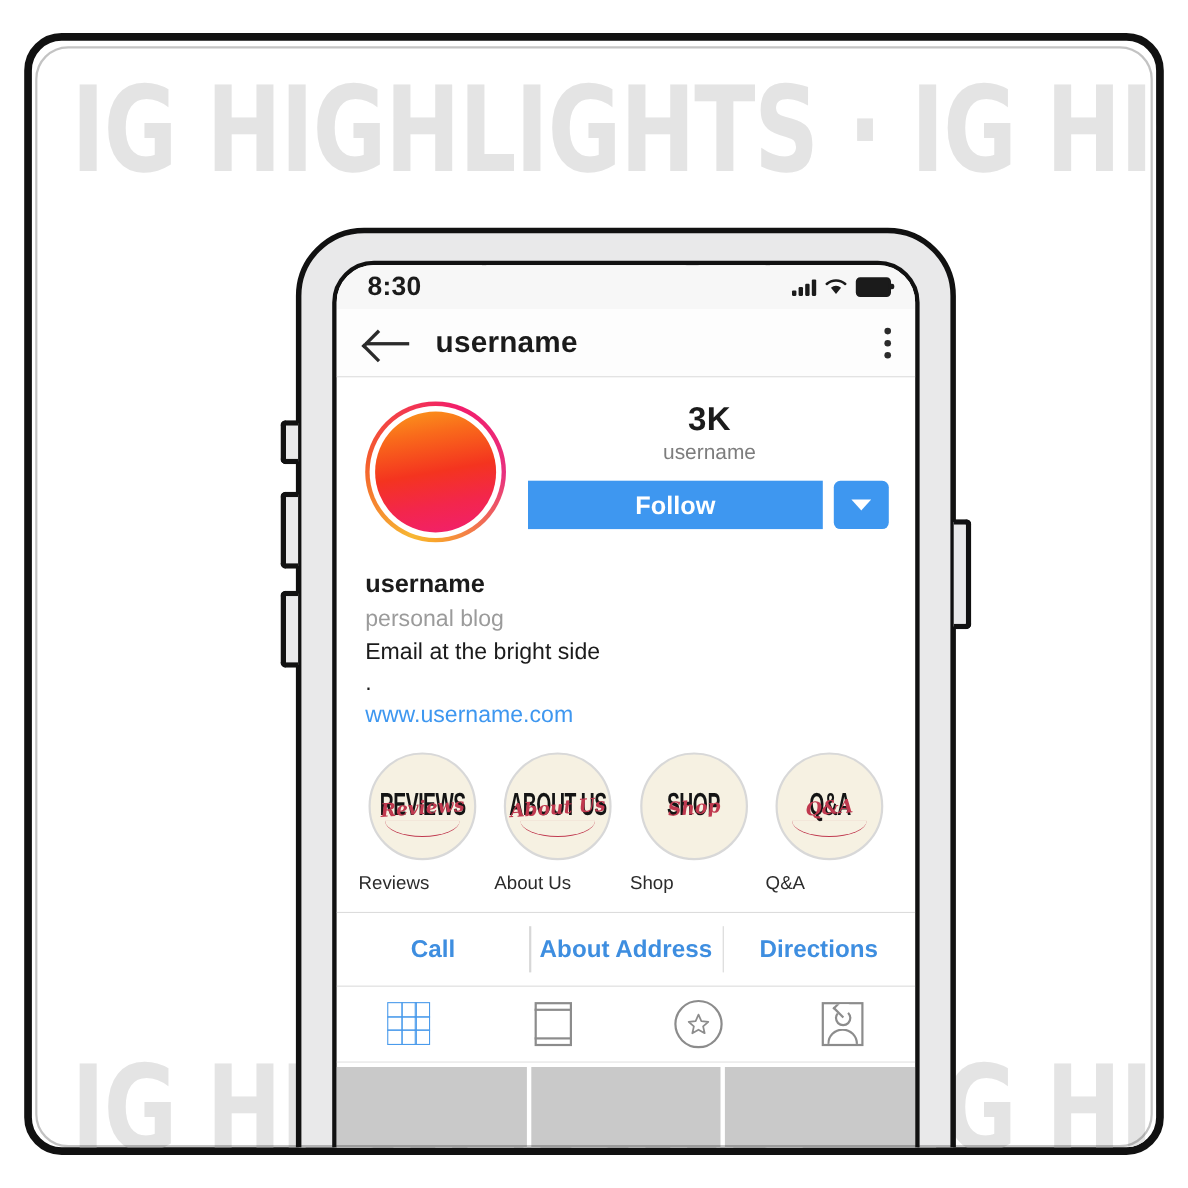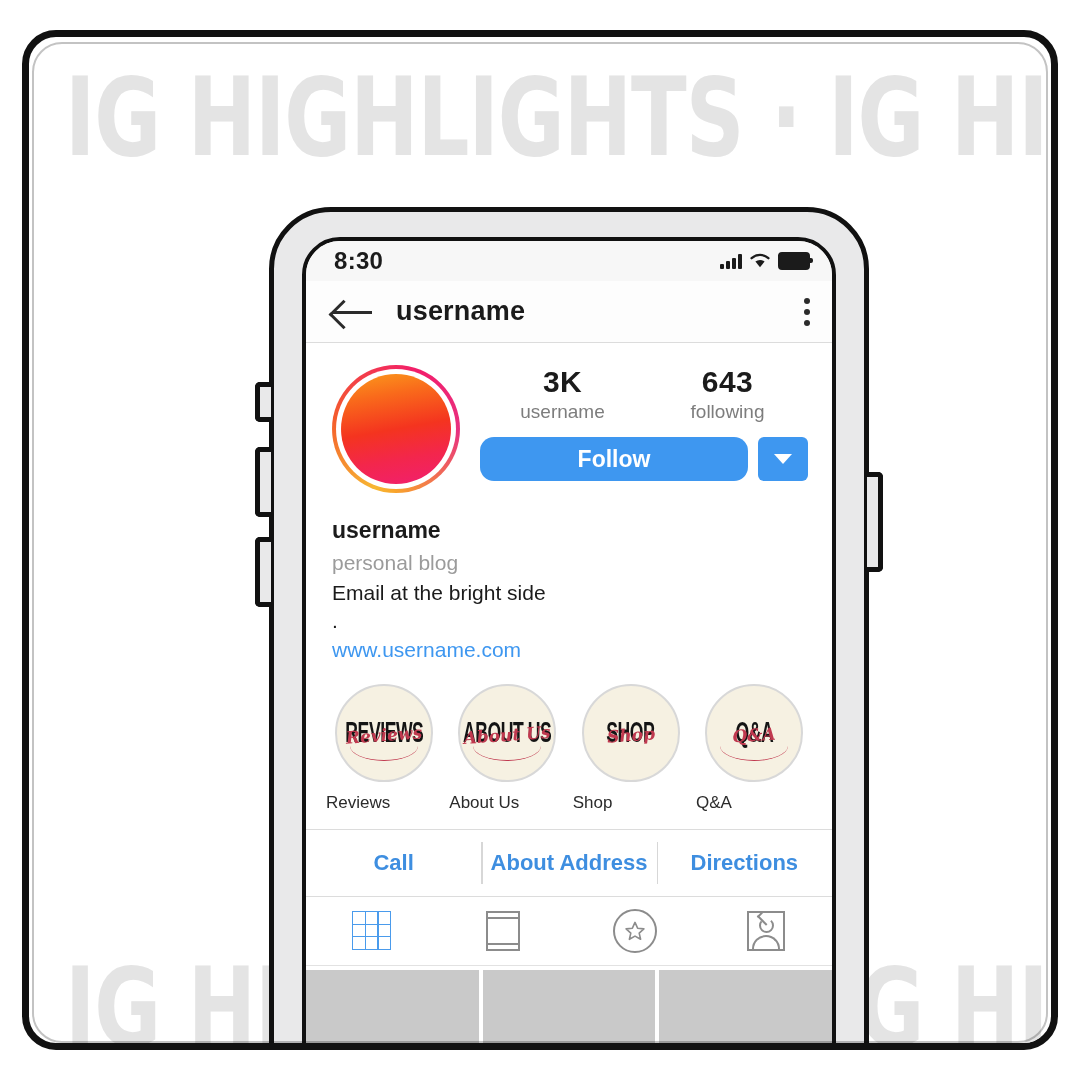--- a/index.html
+++ b/index.html
@@ -121,21 +121,21 @@
     position:absolute;inset:9px;border-radius:50%;
     background:linear-gradient(170deg,#fb9b1c 0%,#f96a1b 22%,#f4341f 50%,#f3264c 74%,#f11f70 100%);
   }
   .stats-col{flex:1;padding-left:20px;}
   .stats{display:flex;align-items:flex-start;padding:4px 0 0 0;}
   .stat{flex:1;text-align:center;}
   .stat .num{font-size:30px;font-weight:bold;color:#1b1b1b;line-height:1.12;letter-spacing:.4px;}
   .stat .lbl{font-size:19px;color:#7d7d7d;line-height:1.35;}
   .cta-row{display:flex;gap:10px;margin-top:13px;padding-right:2px;}
   .follow-btn{
-    flex:1;height:44px;background:#3e97f0;border-radius:14px;
+    flex:1;height:44px;background:#3e97f0;border-radius:0;
     display:flex;align-items:center;justify-content:center;border:none;
     font-size:23px;font-weight:bold;color:#fff;font-family:inherit;cursor:pointer;
   }
   .drop-btn{
     width:50px;height:44px;background:#3e97f0;border-radius:6px;border:none;
     display:flex;align-items:center;justify-content:center;cursor:pointer;
   }
   .caret{width:0;height:0;border-left:9px solid transparent;border-right:9px solid transparent;border-top:10px solid #fff;}
 
   
@@ -262,24 +262,20 @@
             <div class="ring"></div>
             <div class="ring-inner"></div>
             <div class="ava"></div>
           </div>
           <div class="stats-col">
             <div class="stats">
               <div class="stat">
                 <div class="num">3K</div>
                 <div class="lbl">username</div>
               </div>
-              <div class="stat">
-                <div class="num">643</div>
-                <div class="lbl">following</div>
-              </div>
             </div>
             <div class="cta-row">
               <button class="follow-btn">Follow</button>
               <button class="drop-btn">
                 <span class="caret"></span>
               </button>
             </div>
           </div>
         </div>
 

